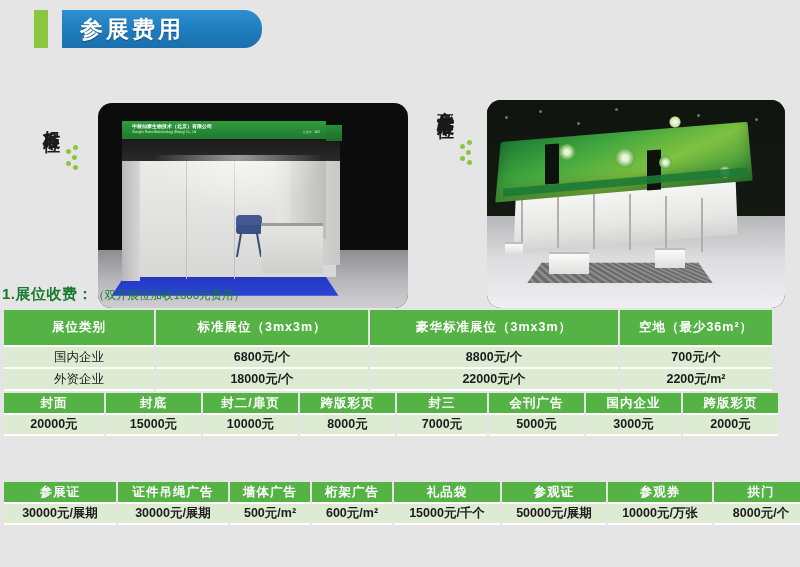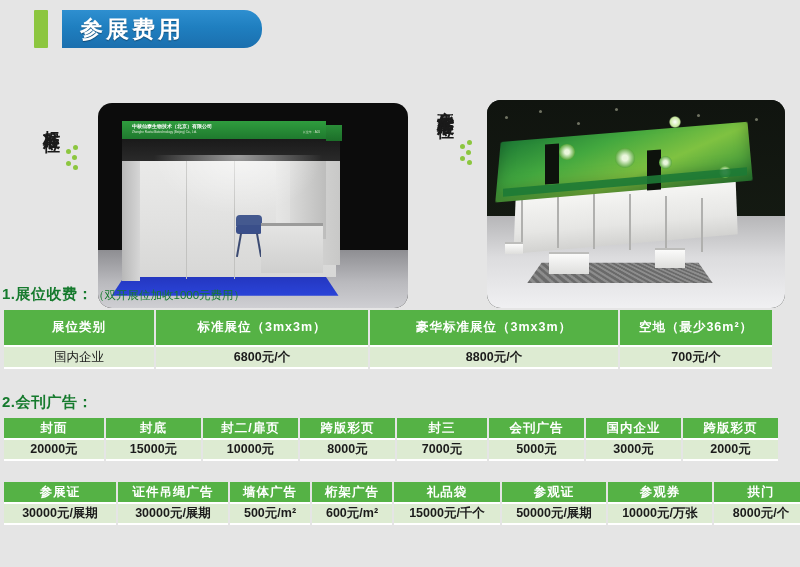--- a/index.html
+++ b/index.html
@@ -258,28 +258,31 @@
           <th>空地（最少36m²）</th>
         </tr>
       </thead>
       <tbody>
         <tr>
           <td class="lbl">国内企业</td>
           <td>6800元/个</td>
           <td>8800元/个</td>
           <td>700元/个</td>
         </tr>
+        <tr>
+          <td class="lbl">外资企业</td>
+          <td>18000元/个</td>
+          <td>22000元/个</td>
+          <td>2200元/m²</td>
+        </tr>
       </tbody>
     </table>
   </div>
 
   <div class="section sec2">
-    <div class="sec-title">
-      <span class="num">2.</span><span>会刊广告：</span>
-    </div>
     <table class="price t2">
       <colgroup>
           <col style="width:100px">
           <col style="width:95px">
           <col style="width:95px">
           <col style="width:95px">
           <col style="width:90px">
           <col style="width:95px">
           <col style="width:95px">
           <col style="width:95px">

